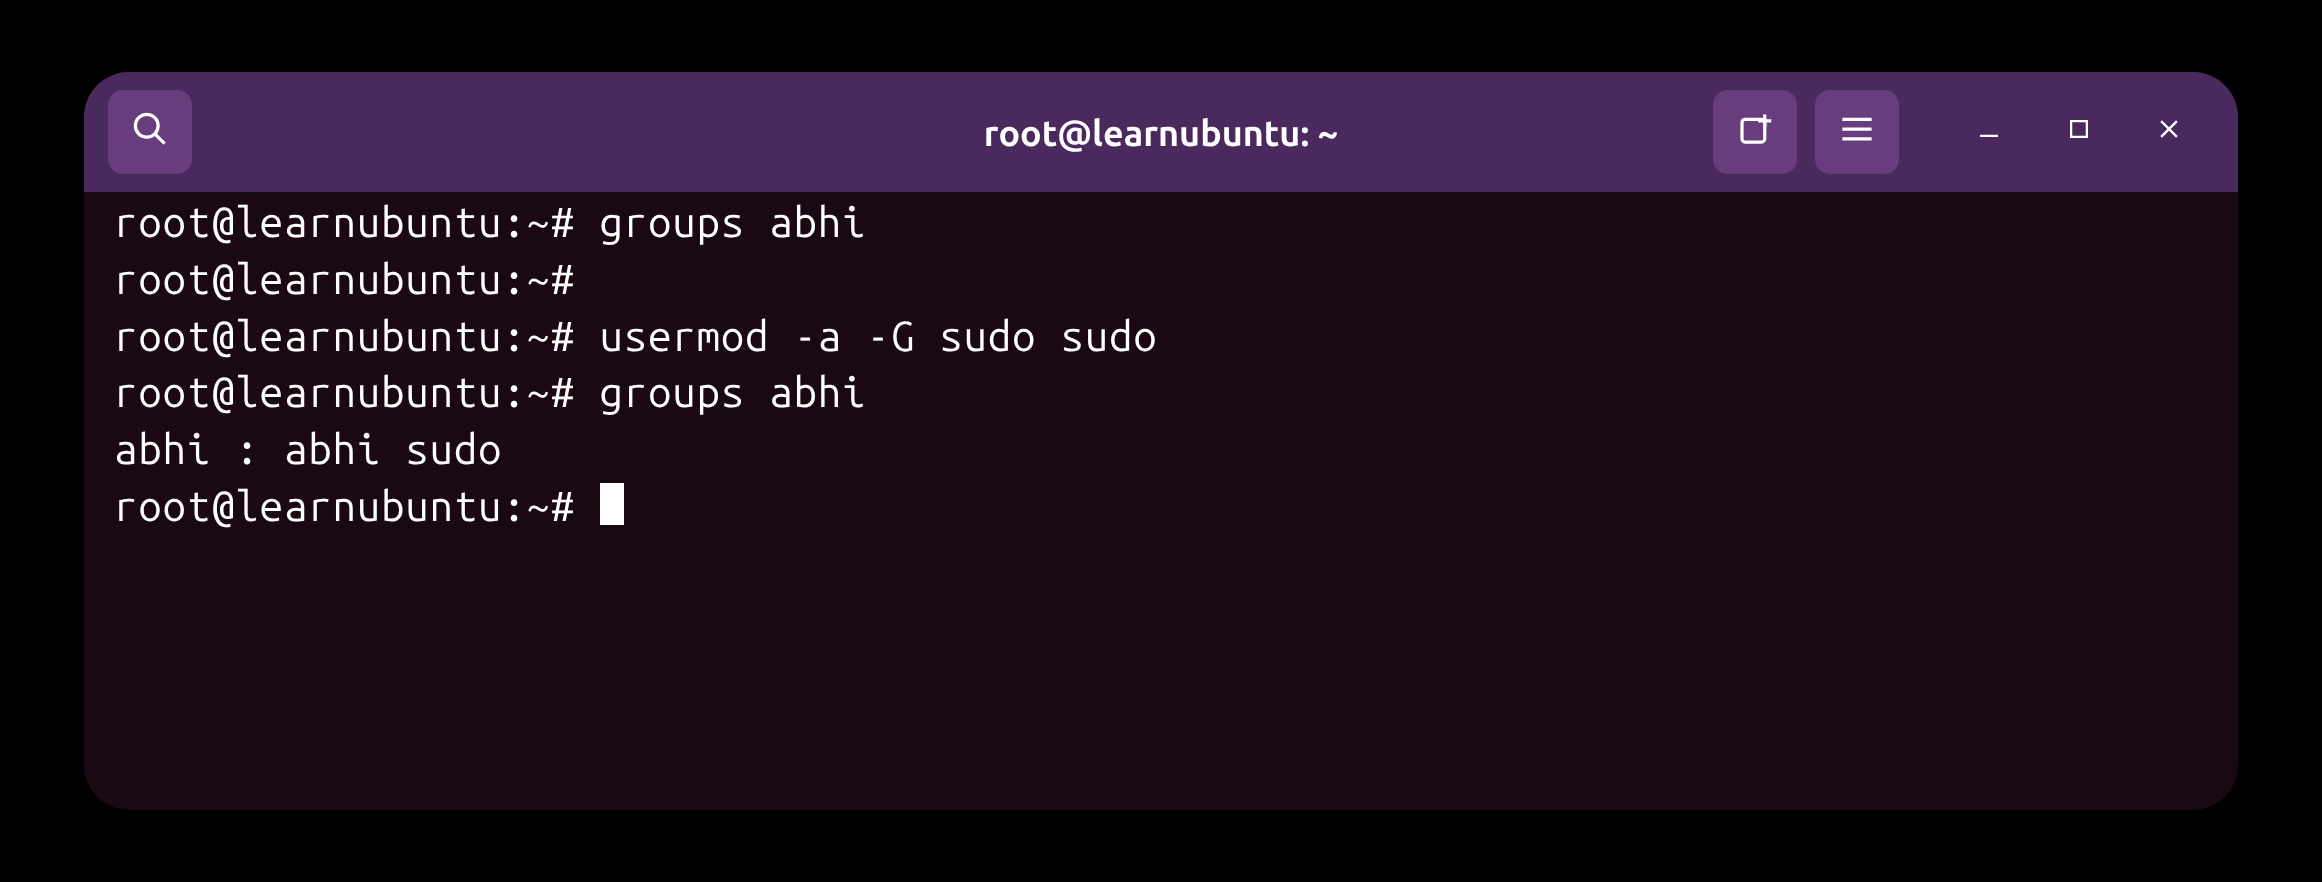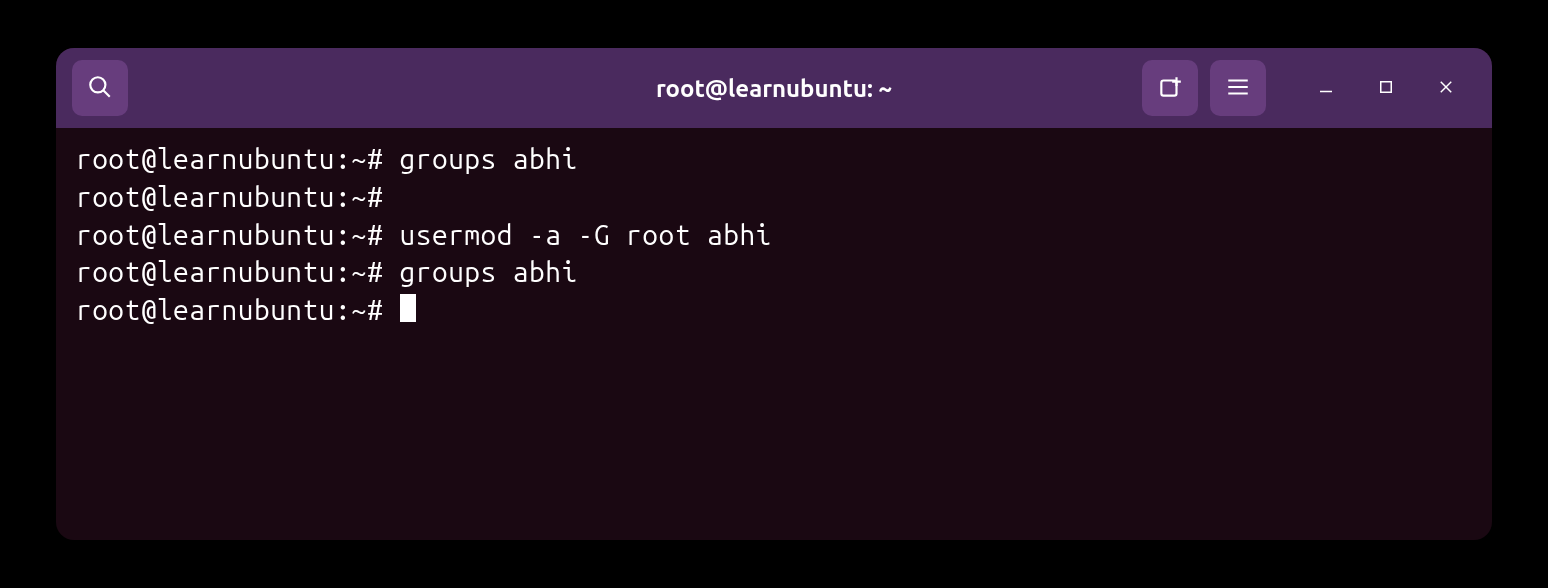--- a/index.html
+++ b/index.html
@@ -13,21 +13,21 @@
       height: 588px;
       display: flex;
       align-items: center;
       justify-content: center;
       font-family: 'Ubuntu Mono', 'DejaVu Sans Mono', monospace;
     }
     .terminal-window {
       width: 1436px;
       height: 492px;
       background: #1a0812;
-      border-radius: 18px;
+      border-radius: 30px;
       overflow: hidden;
       box-shadow: 0 0 20px rgba(0,0,0,0.5);
     }
     .titlebar {
       height: 80px;
       background: #4a2a5e;
       display: flex;
       align-items: center;
       padding: 0 16px;
       position: relative;
@@ -79,21 +79,21 @@
       cursor: pointer;
     }
     .window-control svg {
       width: 18px;
       height: 18px;
       stroke: #ffffff;
       fill: none;
       stroke-width: 2;
     }
     .terminal-body {
-      padding: 12px 20px;
+      padding: 2px 20px;
       font-size: 28px;
       line-height: 1.35;
       color: #ffffff;
       font-family: 'Ubuntu Mono', 'DejaVu Sans Mono', 'Courier New', monospace;
       letter-spacing: 0.5px;
     }
     .terminal-line {
       white-space: pre;
     }
     .cursor {
@@ -160,17 +160,18 @@
                 <line x1="19" y1="5" x2="5" y2="19"></line>
               </svg>
           </span>
         </div>
       </div>
     </div>
   </div>
   <div class="terminal-body">
     <div class="terminal-line">root@learnubuntu:~# groups abhi</div>
     <div class="terminal-line">root@learnubuntu:~#</div>
-    <div class="terminal-line">root@learnubuntu:~# usermod -a -G root abhi</div>
+    <div class="terminal-line">root@learnubuntu:~# usermod -a -G sudo sudo</div>
     <div class="terminal-line">root@learnubuntu:~# groups abhi</div>
+    <div class="terminal-line">abhi : abhi sudo</div>
     <div class="terminal-line"><span>root@learnubuntu:~# </span><span class="cursor"></span></div>
   </div>
 </div>
 
 </body></html>

